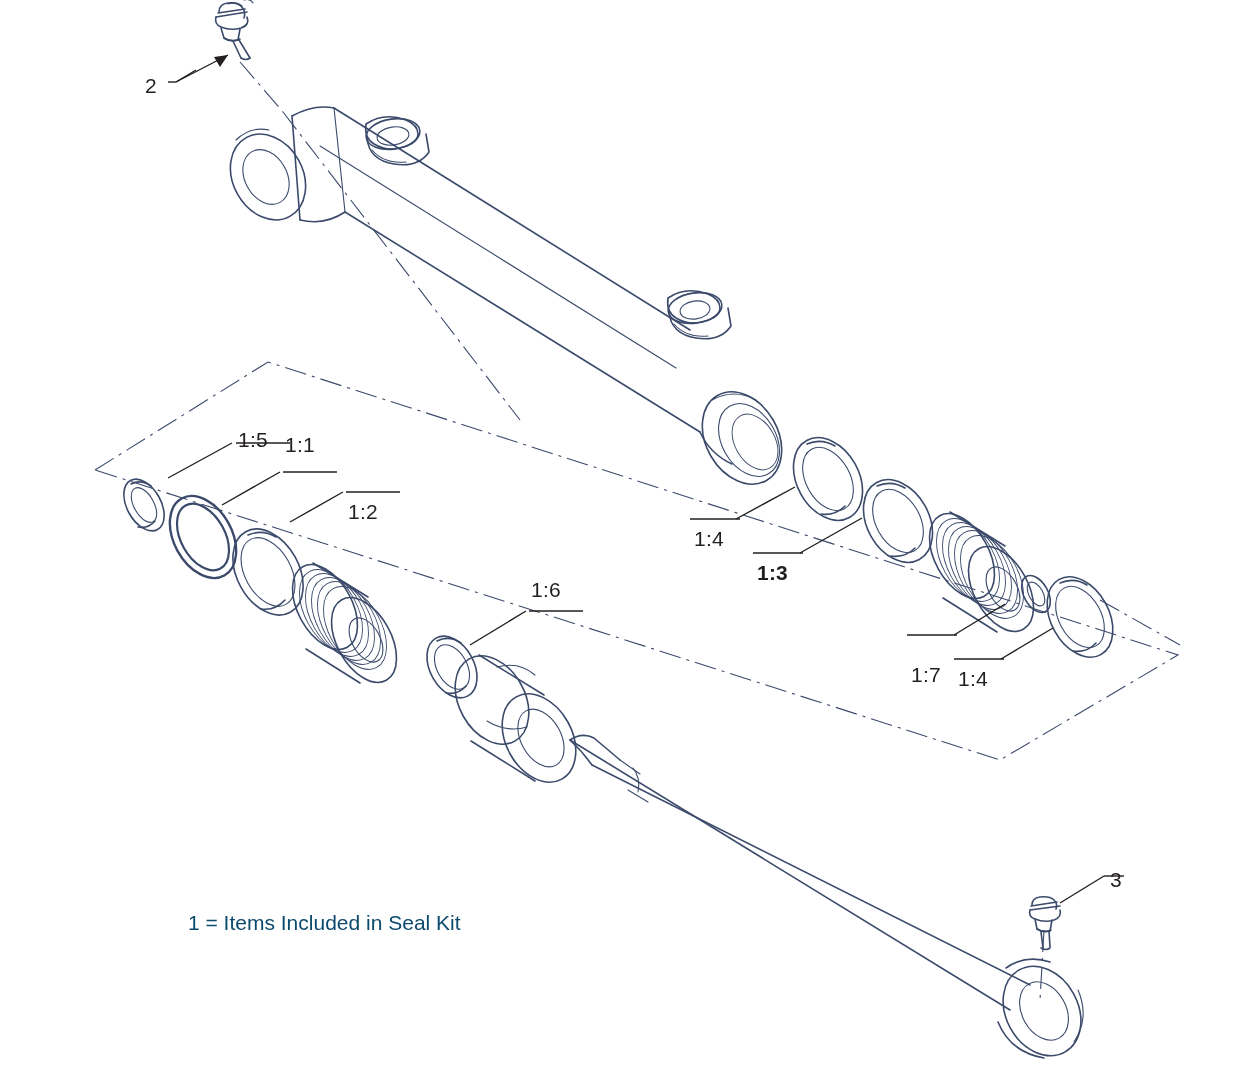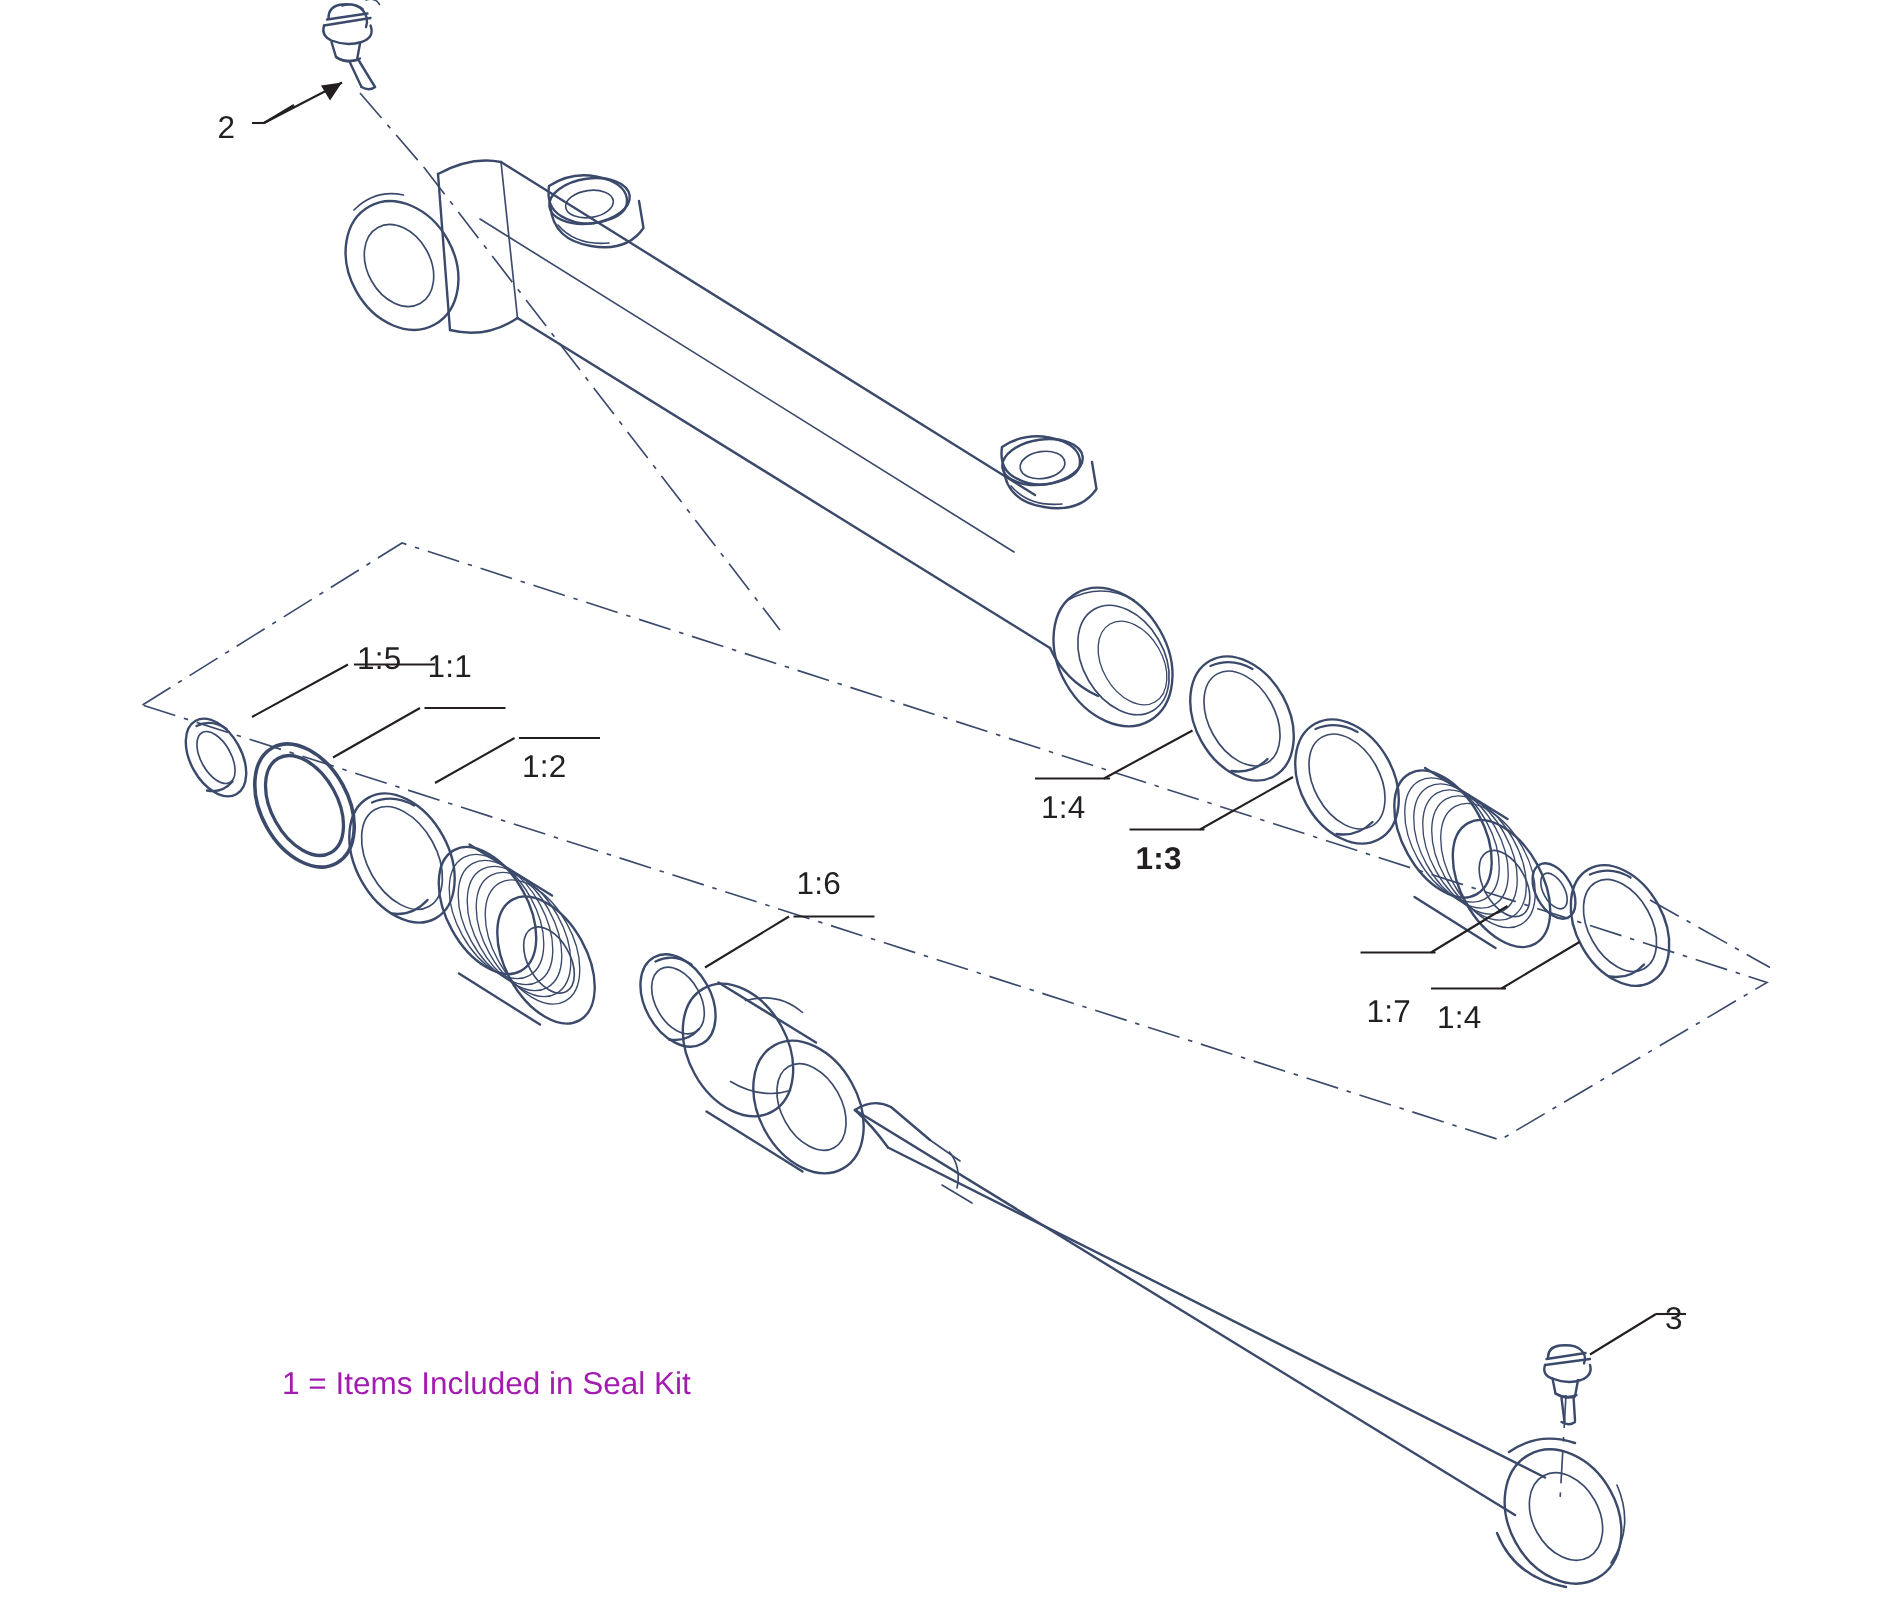--- a/index.html
+++ b/index.html
@@ -27,21 +27,21 @@
     font-family: "Liberation Sans", sans-serif;
     font-size: 21px;
     color: #231f20;
     white-space: nowrap;
     letter-spacing: 0.2px;
   }
   .note {
     position: absolute;
     font-family: "Liberation Sans", sans-serif;
     font-size: 21px;
-    color: #a21caf;
+    color: #0c4a6e;
     white-space: nowrap;
   }
 </style>
 </head>
 <body>
 
 <div id="page">
 
   <svg id="drawing" viewBox="0 0 1254 1071">
     <defs>

